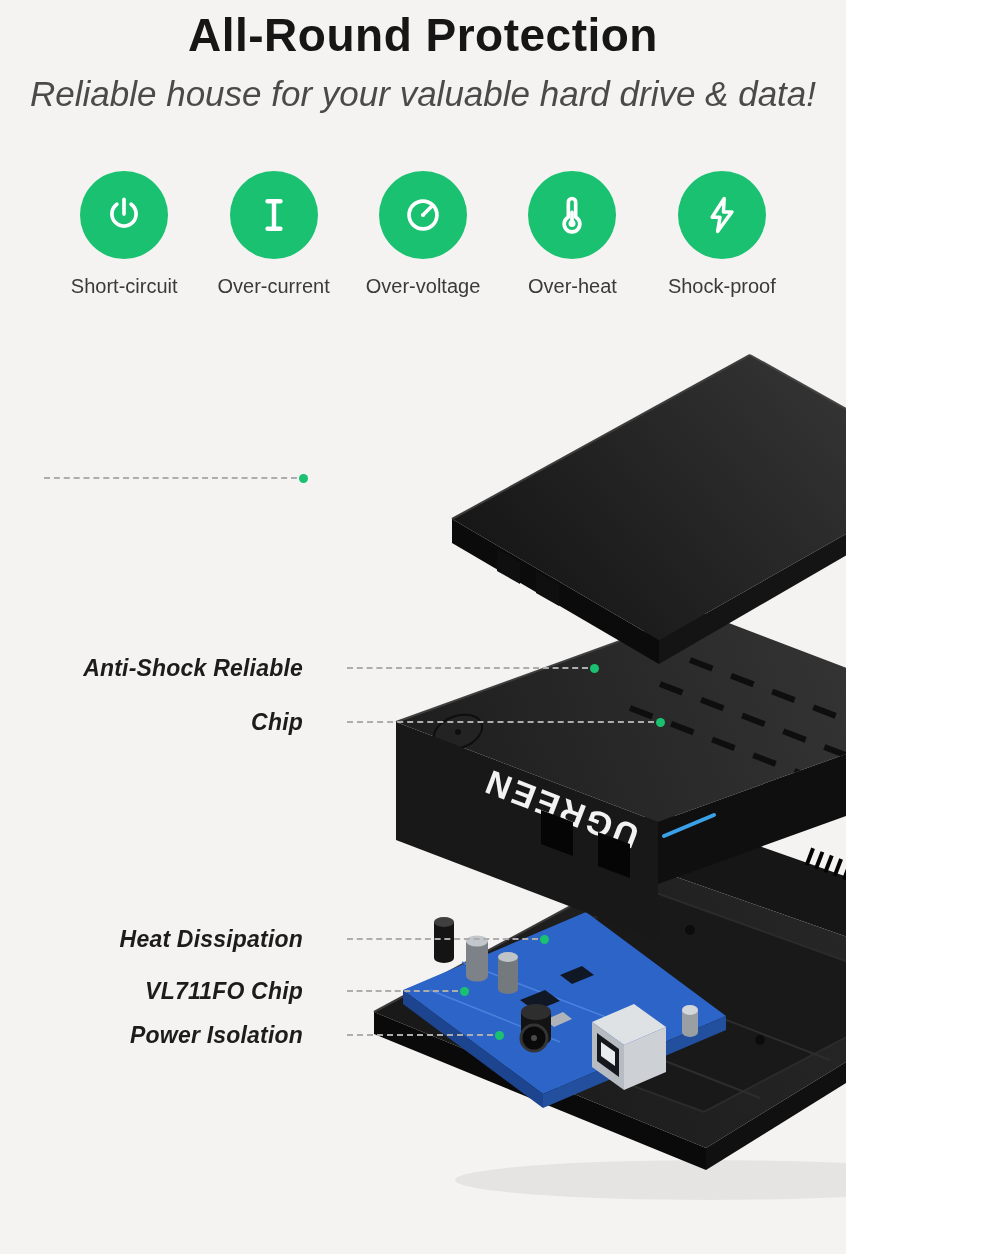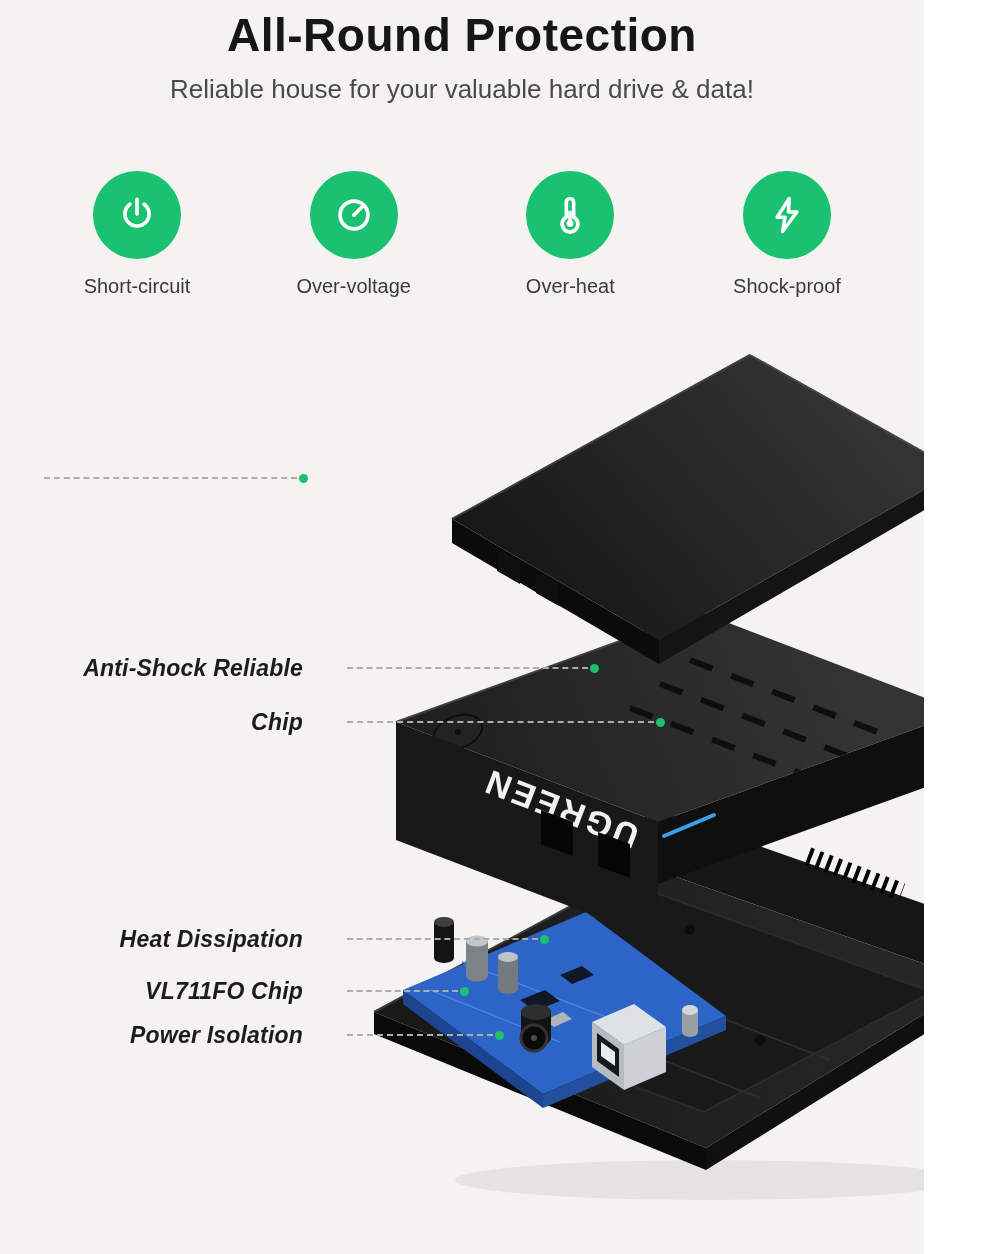--- a/index.html
+++ b/index.html
@@ -5,35 +5,35 @@
   :root{
     --green:#19c170;
     --bg:#f4f3f1;
     --ink:#161616;
     --sub:#4a4a4a;
   }
   *{margin:0;padding:0;box-sizing:border-box;}
   html,body{background:#ffffff;}
   .page{
     position:relative;
-    width:924px;height:1254px;
+    width:846px;height:1254px;
     background:var(--bg);
     overflow:hidden;
     font-family:"Liberation Sans",sans-serif;
   }
   .title{
     position:absolute;top:8px;left:0;width:100%;
     text-align:center;
     font-size:46px;font-weight:800;letter-spacing:.5px;
     color:var(--ink);
   }
   .subtitle{
     position:absolute;top:74px;left:0;width:100%;
     text-align:center;
-    font-size:26px;font-weight:400;color:var(--sub);
+    font-size:35px;font-weight:400;color:var(--sub);font-style:italic;
   }
   .features{
     position:absolute;top:171px;left:62px;right:62px;
     display:flex;justify-content:space-between;gap:25px;
   }
   .feature{width:150px;text-align:center;}
   .feature-circle{
     width:88px;height:88px;border-radius:50%;
     background:var(--green);
     margin:0 auto;
@@ -74,20 +74,30 @@
     <div class="feature">
       <div class="feature-circle">
         <svg viewBox="0 0 24 24" fill="none" stroke="#ffffff" stroke-width="2" stroke-linecap="round">
           <path d="M12 3.5v8"></path>
           <path d="M8.1 6.1a6.6 6.6 0 1 0 7.8 0"></path>
         </svg>
       </div>
       <div class="feature-label">Short-circuit</div>
     </div>
 
+    <div class="feature">
+      <div class="feature-circle">
+        <svg viewBox="0 0 24 24" fill="none" stroke="#ffffff" stroke-width="2.4" stroke-linecap="round">
+          <path d="M8.5 4.5h7"></path>
+            <path d="M8.5 19.5h7"></path>
+            <path d="M12 4.5v15"></path>
+        </svg>
+      </div>
+      <div class="feature-label">Over-current</div>
+    </div>
 
     <div class="feature">
       <div class="feature-circle">
         <svg viewBox="0 0 24 24" fill="none" stroke="#ffffff" stroke-width="2" stroke-linecap="round">
           <circle cx="12" cy="12" r="7.6"></circle>
           <path d="M12 12l4.6-4.6"></path>
           <circle cx="12" cy="12" r="1.1" fill="#ffffff" stroke="none"></circle>
         </svg>
       </div>
       <div class="feature-label">Over-voltage</div>

